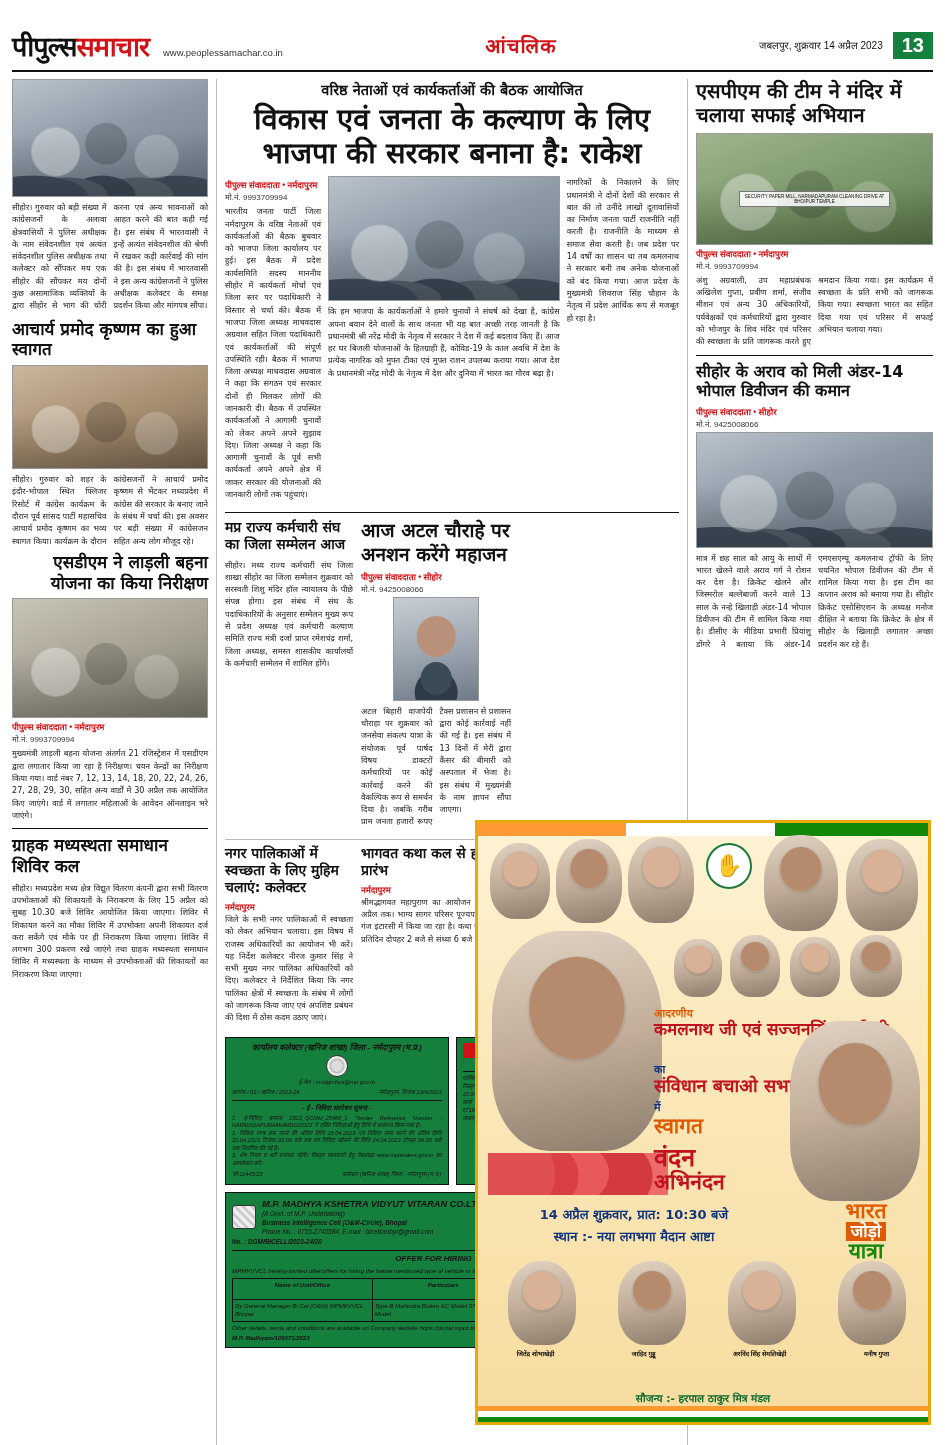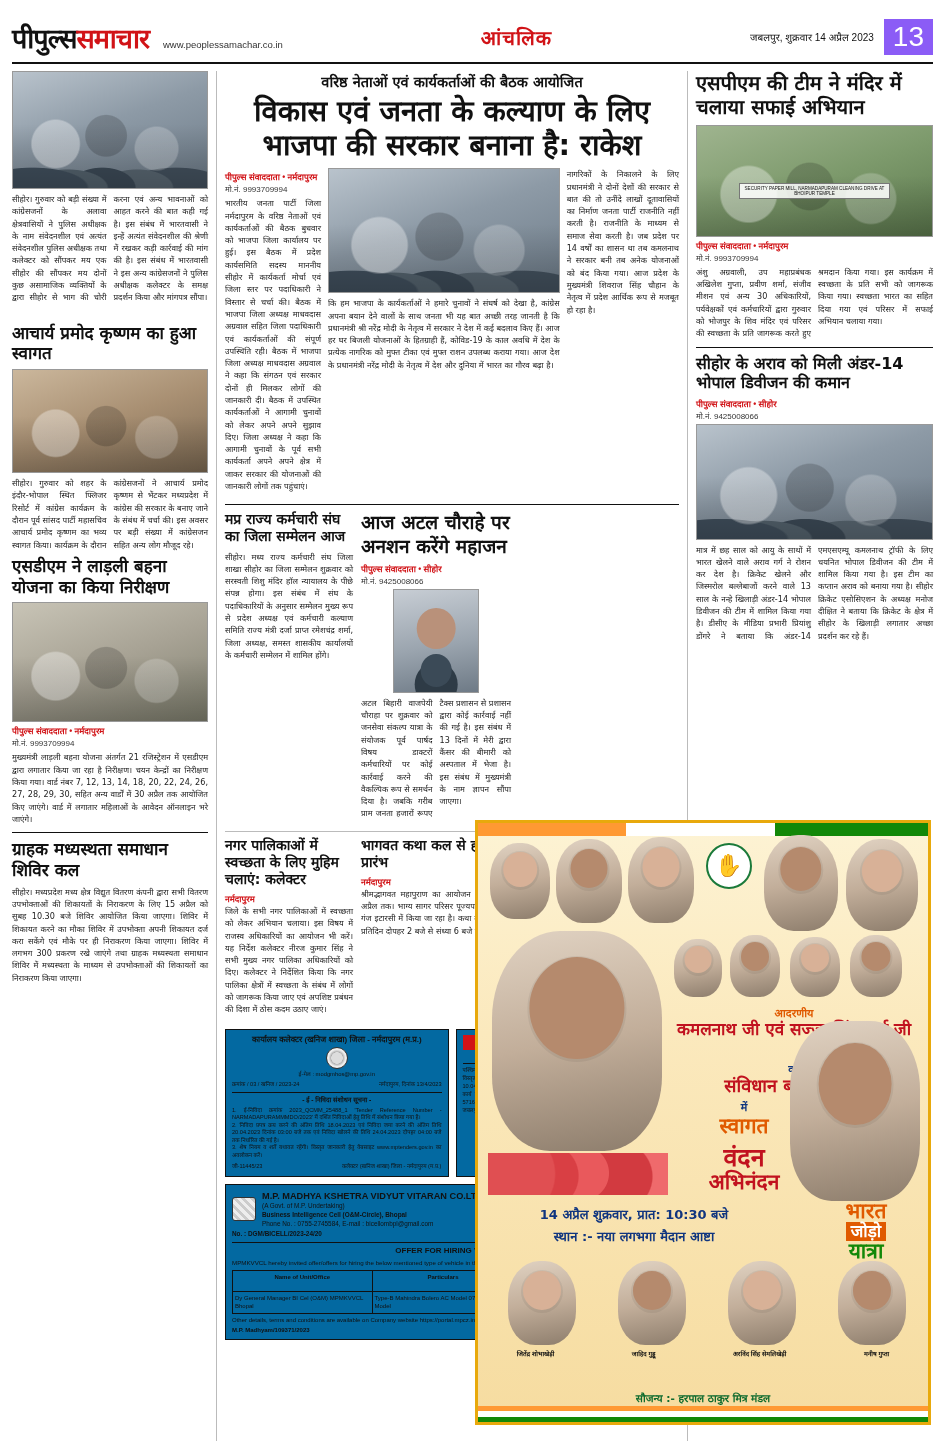--- a/index.html
+++ b/index.html
@@ -9,21 +9,21 @@
     height: 1445px;
     background: #ffffff;
     font-family: "Liberation Sans", sans-serif;
     color: #111;
     overflow: hidden;
   }
   .page {
     position: relative;
     width: 945px;
     height: 1445px;
-    padding: 18px 12px;
+    padding: 26px 12px;
   }
 
   
   .masthead {
     display: flex;
     align-items: center;
     justify-content: space-between;
     border-bottom: 2px solid #111;
     padding-bottom: 6px;
     height: 46px;
@@ -40,22 +40,22 @@
   .center-brand {
     color: #d11317;
     font-size: 20px;
     font-weight: bold;
     font-family: "DejaVu Sans", sans-serif;
     letter-spacing: 1px;
   }
   .mast-right { display:flex; align-items:center; gap:10px; }
   .dateline { font-size: 10px; color: #111; }
   .pageno {
-    background: #8b5cf6; color:#fff; font-weight: normal;
-    font-size: 28px; padding: 2px 9px; line-height: 1.15;
+    background: #15803d; color:#fff; font-weight: bold;
+    font-size: 20px; padding: 2px 9px; line-height: 1.15;
   }
 
   
   .body-grid {
     display: grid;
     grid-template-columns: 196px 1fr 246px;
     gap: 8px;
     margin-top: 7px;
     height: 1370px;
   }
@@ -145,21 +145,22 @@
   }
 
   
   .ad-box {
     border: 1px solid #111;
     padding: 5px 6px;
     font-size: 6.4px;
     line-height: 1.35;
     font-family: "Liberation Sans", sans-serif;
     color:#111;
-    background:#0369a1;
+    background:#15803d;
+    font-style:italic;
   }
   .ad-head { text-align:center; font-weight:bold; font-size: 8px; margin-bottom:2px;}
   .ad-sub { text-align:center; font-size: 6.6px; margin-bottom:2px;}
   .hr-thin { border:0; border-top:1px solid #111; margin:3px 0; }
 
   .govt-ad .seal {
     width: 22px; height: 22px; border-radius:50%;
     border:1px solid #333; margin: 0 auto 2px auto;
     background: radial-gradient(circle,#ddd 0 40%, #aaa 41%, #eee 60%);
   }
@@ -195,21 +196,21 @@
     overflow:hidden;
   }
   .leader::after{
     content:"";
     position:absolute; left:50%; top:12%; transform:translateX(-50%);
     width:56%; height:46%; border-radius:50%; background:#d8b197;
     box-shadow: 0 1px 0 2px rgba(0,0,0,.06);
   }
   .leader.dark::after{ background:#b58a6d; }
   .poster-text {
-    position:absolute; text-align:center; width:100%;
+    position:absolute; width:100%;
     font-family:"DejaVu Sans", sans-serif; font-weight:bold;
   }
   .p-orange { color:#e05a00; }
   .p-red { color:#c1121f; }
   .p-blue { color:#10357f; }
   .congress-hand{
     position:absolute; width:46px;height:46px; border-radius:50%;
     background:#fff; border:2px solid #1b7a3a;
     display:flex;align-items:center;justify-content:center;
     font-size:22px; color:#1b7a3a;
@@ -254,25 +255,25 @@
     </div>
   </div>
 
   <div class="body-grid">
 
     <div class="col">
 
       <div class="photo ppl" style="height:118px;margin-bottom:4px;"></div>
       <p class="txt cols2">सीहोर। गुरुवार को बड़ी संख्या में कांग्रेसजनों के अलावा क्षेत्रवासियों ने पुलिस अधीक्षक के नाम संवेदनशील एवं अत्यंत संवेदनशील पुलिस अधीक्षक तथा कलेक्टर को सौंपकर मय एक सीहोर की सौंपकर मय दोनों कुछ असामाजिक व्यक्तियों के द्वारा सीहोर से भाग की चोरी करना एवं अन्य भावनाओं को आहत करने की बात कही गई है। इस संबंध में भारतवासी ने इन्हें अत्यंत संवेदनशील की श्रेणी में रखकर कड़ी कार्रवाई की मांग की है। इस संबंध में भारतवासी ने इस अन्य कांग्रेसजनों ने पुलिस अधीक्षक कलेक्टर के समक्ष प्रदर्शन किया और मांगपत्र सौंपा।</p>
 
-      <h2 class="hl hl-m" style="margin-top:19px;">आचार्य प्रमोद कृष्णम का हुआ स्वागत</h2>
+      <h2 class="hl hl-m" style="margin-top:7px;">आचार्य प्रमोद कृष्णम का हुआ स्वागत</h2>
       <div class="photo warm" style="height:104px;margin-bottom:4px;"></div>
       <p class="txt cols2">सीहोर। गुरुवार को शहर के इंदौर-भोपाल स्थित फ्लिजर रिसोर्ट में कांग्रेस कार्यक्रम के दौरान पूर्व सांसद पार्टी महासचिव आचार्य प्रमोद कृष्णम का भव्य स्वागत किया। कार्यक्रम के दौरान कांग्रेसजनों ने आचार्य प्रमोद कृष्णम से भेंटकर मध्यप्रदेश में कांग्रेस की सरकार के बनाए जाने के संबंध में चर्चा की। इस अवसर पर बड़ी संख्या में कांग्रेसजन सहित अन्य लोग मौजूद रहे।</p>
 
-      <h2 class="hl hl-m" style="margin-top:5px;">एसडीएम ने लाड़ली बहना योजना का किया निरीक्षण</h2>
+      <h2 class="hl hl-m" style="margin-top:5px;text-align:right;">एसडीएम ने लाड़ली बहना योजना का किया निरीक्षण</h2>
       <div class="photo indoor" style="height:120px;margin-bottom:3px;"></div>
       <div class="byline">पीपुल्स संवाददाता • नर्मदापुरम</div>
       <div class="mob">मो.नं. 9993709994</div>
       <p class="txt">मुख्यमंत्री लाड़ली बहना योजना अंतर्गत 21 रजिस्ट्रेशन में एसडीएम द्वारा लगातार किया जा रहा है निरीक्षण। चयन केन्द्रों का निरीक्षण किया गया। वार्ड नंबर 7, 12, 13, 14, 18, 20, 22, 24, 26, 27, 28, 29, 30, सहित अन्य वार्डों में 30 अप्रैल तक आयोजित किए जाएंगे। वार्ड में लगातार महिलाओं के आवेदन ऑनलाइन भरे जाएंगे।</p>
 
       <hr class="divider-h">
       <h2 class="hl hl-m">ग्राहक मध्यस्थता समाधान शिविर कल</h2>
       <p class="txt">सीहोर। मध्यप्रदेश मध्य क्षेत्र विद्युत वितरण कंपनी द्वारा सभी वितरण उपभोक्ताओं की शिकायतों के निराकरण के लिए 15 अप्रैल को सुबह 10.30 बजे शिविर आयोजित किया जाएगा। शिविर में शिकायत करने का मौका शिविर में उपभोक्ता अपनी शिकायत दर्ज करा सकेंगे एवं मौके पर ही निराकरण किया जाएगा। शिविर में लगभग 300 प्रकरण रखे जाएंगे तथा ग्राहक मध्यस्थता समाधान शिविर में मध्यस्थता के माध्यम से उपभोक्ताओं की शिकायतों का निराकरण किया जाएगा।</p>
     </div>
 

